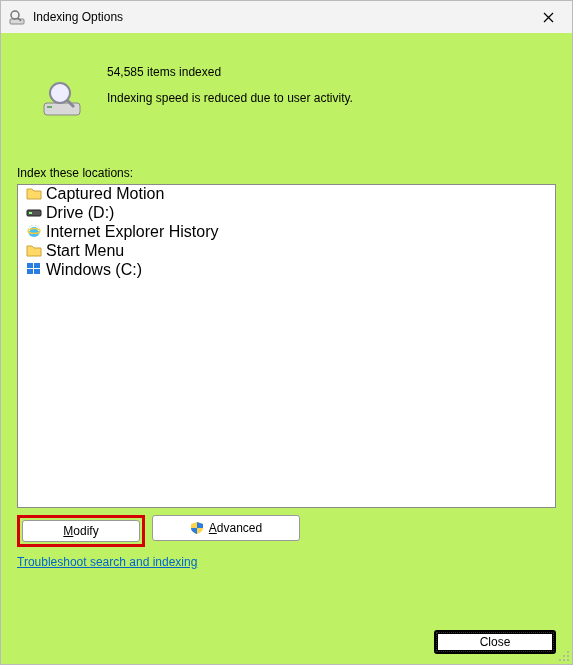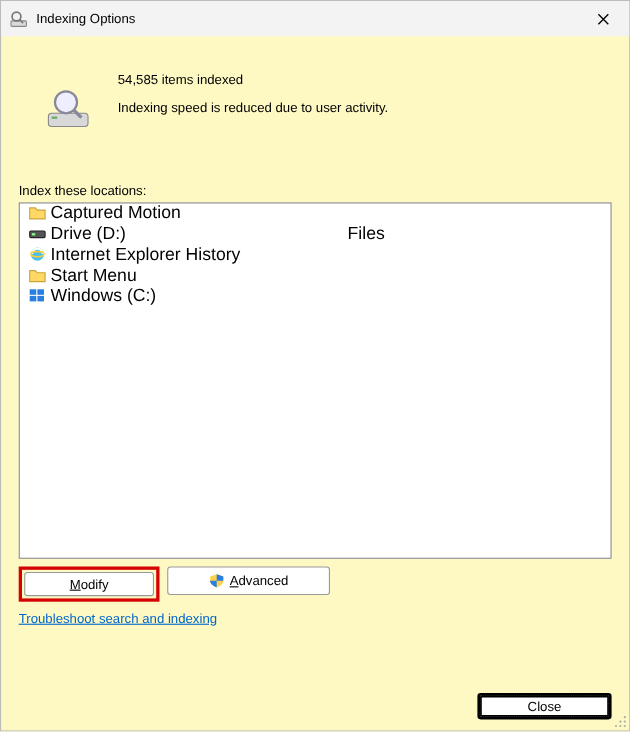--- a/index.html
+++ b/index.html
@@ -7,21 +7,21 @@
       font-family: "Segoe UI", Tahoma, sans-serif;
       font-size: 12px;
       background: #f3f3f3;
       width: 573px;
       height: 665px;
       overflow: hidden;
     }
     .window {
       width: 573px;
       height: 665px;
-      background: #fef9c3;
+      background: #bef264;
       border: 1px solid #bbb;
       position: relative;
     }
     .titlebar {
       height: 32px;
       display: flex;
       align-items: center;
       padding: 0 8px;
       background: #f3f3f3;
     }
@@ -192,21 +192,20 @@
             <span class="row-exclude"></span>
           </div>
           <div class="list-row">
             <span class="row-icon">
               <svg width="16" height="16" viewBox="0 0 16 16">
                 <rect x="1" y="6" width="14" height="6" rx="1" fill="#555" stroke="#222"></rect>
                 <rect x="3" y="8" width="3" height="2" fill="#8f8"></rect>
               </svg>
             </span>
             <span class="row-label">Drive (D:)</span>
-            <span class="row-exclude">Files</span>
           </div>
           <div class="list-row">
             <span class="row-icon">
               <svg width="16" height="16" viewBox="0 0 16 16">
                 <circle cx="8" cy="8" r="6" fill="#49c0f0"></circle>
                 <path d="M3 8 a5 5 0 0 1 10 0" fill="none" stroke="#fff" stroke-width="2"></path>
                 <ellipse cx="8" cy="8" rx="6" ry="2.4" fill="none" stroke="#ffcc33" stroke-width="1.4"></ellipse>
               </svg>
             </span>
             <span class="row-label">Internet Explorer History</span>

